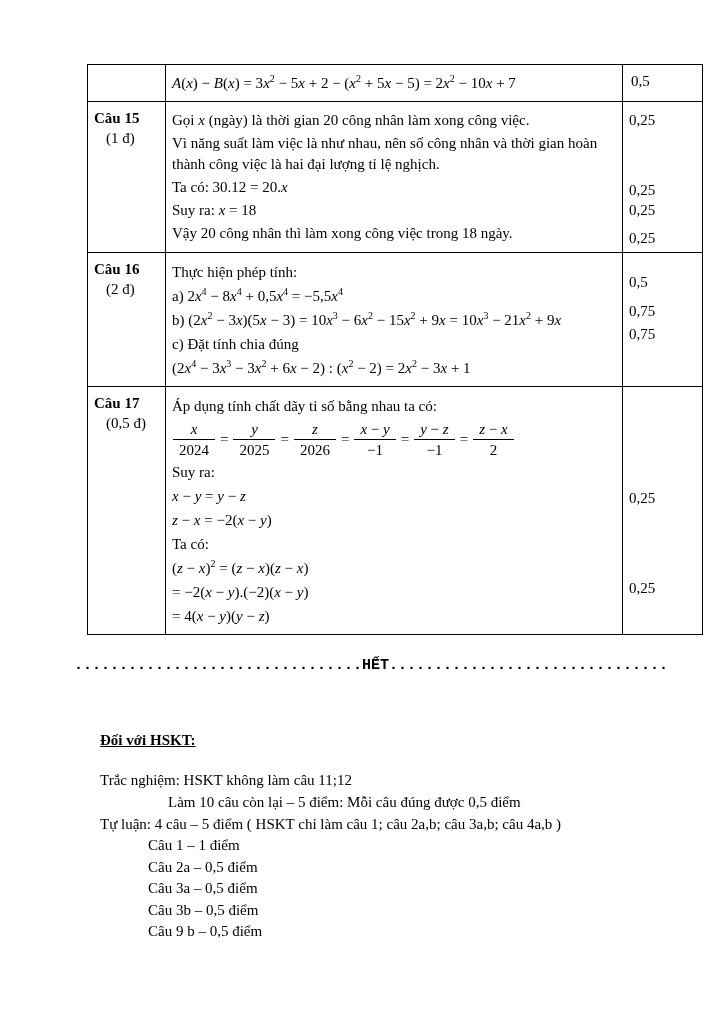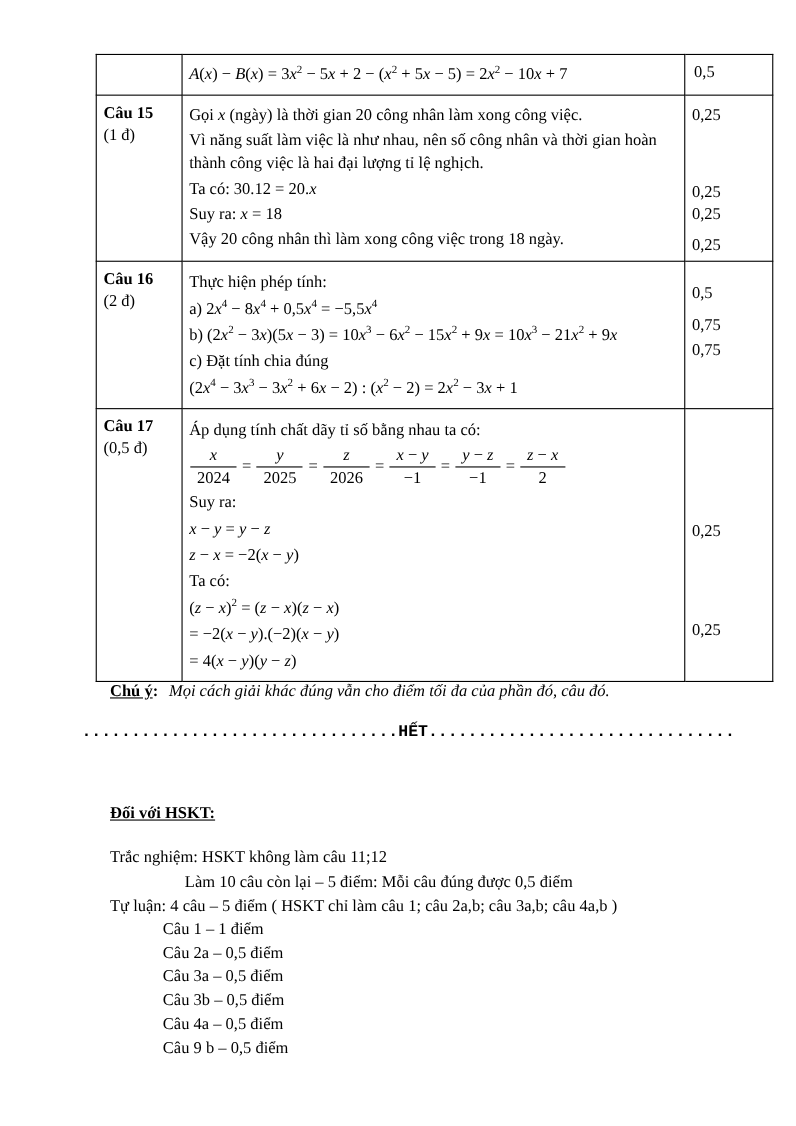--- a/index.html
+++ b/index.html
@@ -3,31 +3,31 @@
 <meta charset="utf-8">
 <style>
   html,body{margin:0;padding:0;background:#fff;}
   .sheet{
     position:relative;width:724px;height:1024px;background:#ffffff;
     font-family:"Liberation Serif","DejaVu Serif",serif;
     color:#000;font-size:15px;overflow:hidden;
   }
   
   table.answer{
-    position:absolute;left:87px;top:49px;width:576px;
+    position:absolute;left:87px;top:64px;width:576px;
     border-collapse:collapse;table-layout:fixed;
   }
   table.answer td{
     border:1px solid #000;vertical-align:top;padding:6px 6px 4px 6px;
   }
   td.cell-label{width:65px;padding-left:4px;}
   td.cell-content{width:444px;padding-left:10px;}
   td.cell-points{width:67px;padding-top:8px;}
   .qlabel{font-weight:bold;line-height:20px;}
-  .qsub{line-height:20px;}
+  .qsub{line-height:20px;margin-left:12px;}
   .cell-content .line{line-height:21px;margin:2px 0;}
   .cell-content .line.has-frac{display:flex;align-items:center;margin:6px 0 4px 0;}
   .math i{font-family:"Liberation Serif","DejaVu Serif",serif;}
   sup{font-size:10px;line-height:0;}
   .frac{display:inline-flex;flex-direction:column;text-align:center;vertical-align:middle;margin:0 1px;}
   .frac .num{display:block;padding:0 6px 1px 6px;border-bottom:1px solid #000;line-height:18px;}
   .frac .den{display:block;padding:1px 6px 0 6px;line-height:18px;}
   .op{margin:0 4px;}
   .cell-points .pt{line-height:20px;text-align:left;}
   #row-ax .pt{text-align:left;padding-left:2px;}
@@ -161,35 +161,30 @@
             <div class="line"><span class="math">= 4(<i>x</i> − <i>y</i>)(<i>y</i> − <i>z</i>)</span></div>
           </td>
           <td class="cell-points">
             <div class="pt">0,25</div>
             <div class="pt">0,25</div>
           </td>
         </tr>
       </tbody>
   </table>
 
-  <div class="note">
-    <span class="note-label">Chú ý</span><span class="note-colon">:</span>
-    <span class="note-text">Mọi cách giải khác đúng vẫn cho điểm tối đa của phần đó, câu đó.</span>
-  </div>
 
   <div class="het">................................HẾT...............................</div>
 
   <div class="hskt">
     <div class="hskt-title">Đối với HSKT:</div>
     <div class="hskt-line1">Trắc nghiệm: HSKT không làm câu 11;12</div>
     <div class="hskt-line2">Làm 10 câu còn lại – 5 điểm: Mỗi câu đúng được 0,5 điểm</div>
     <div class="hskt-line3">Tự luận: 4 câu – 5 điểm ( HSKT chỉ làm câu 1; câu 2a,b; câu 3a,b; câu 4a,b )</div>
     <ul class="hskt-list">
         <li>Câu 1 – 1 điểm</li>
         <li>Câu 2a – 0,5 điểm</li>
         <li>Câu 3a – 0,5 điểm</li>
         <li>Câu 3b – 0,5 điểm</li>
-        <li>Câu 4a – 0,5 điểm</li>
         <li>Câu 9 b – 0,5 điểm</li>
       </ul>
   </div>
 
 </div>
 
 </body></html>

